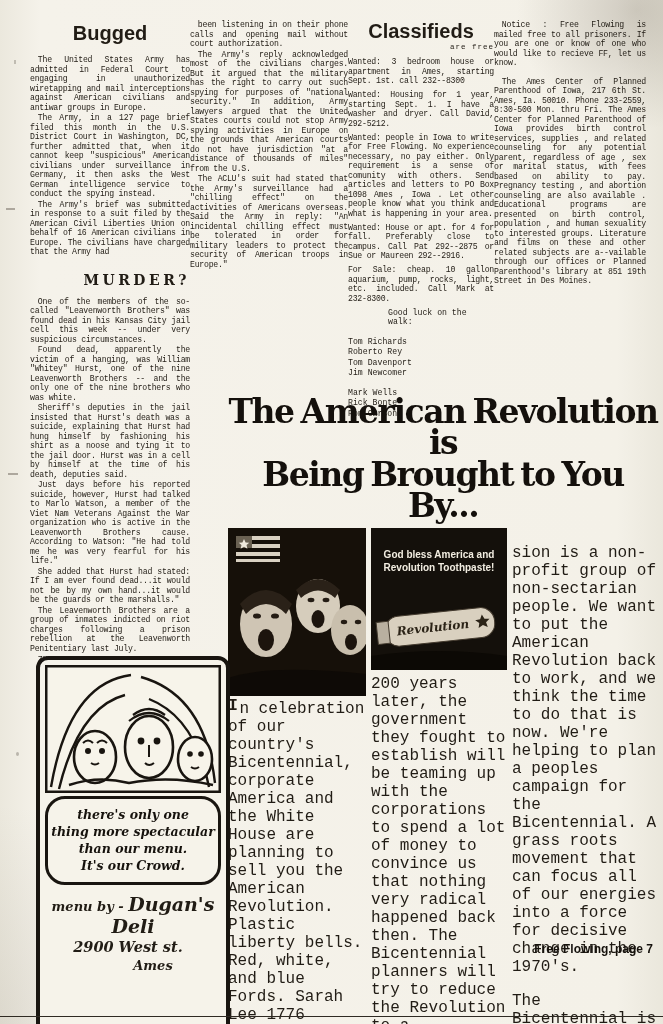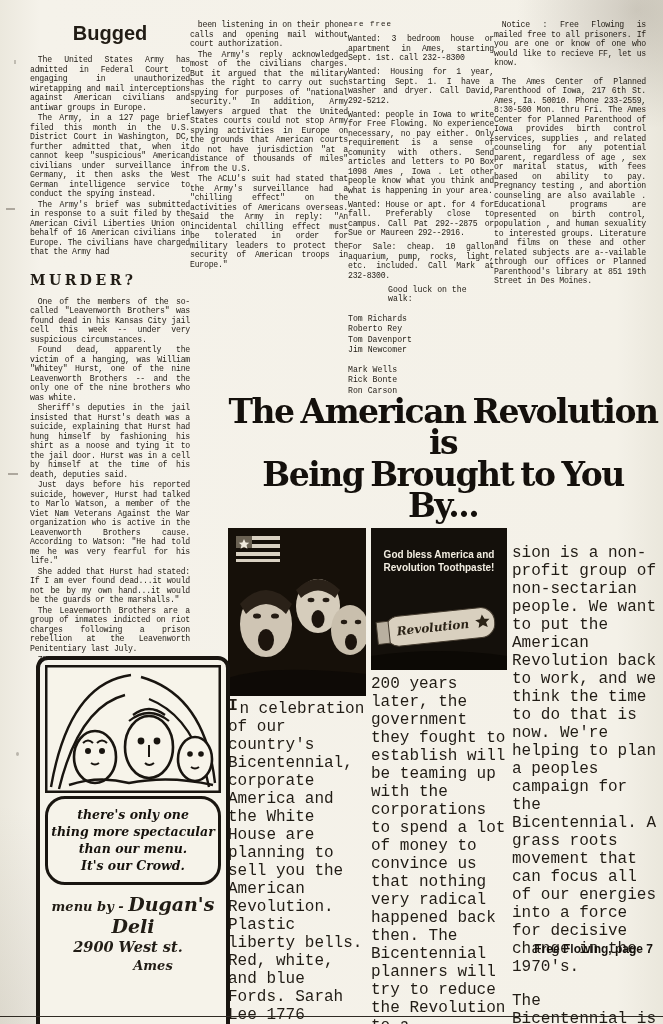--- a/index.html
+++ b/index.html
@@ -6,27 +6,27 @@
   .page{position:relative;width:663px;height:1024px;margin:0 auto;overflow:hidden;color:#211c15;
     background:
       radial-gradient(circle at 96% 1%, rgba(110,100,85,.28), transparent 10%),
       radial-gradient(circle at 0% 100%, rgba(110,100,85,.12), transparent 18%),
       linear-gradient(90deg,#ebe8dd,#f5f2ea 6%,#f4f1e8 93%,#eae7dc);
     font-family:"Liberation Mono",monospace;text-decoration:underline;}
   
   .art{font:8.2px/9.5px "Liberation Mono",monospace;letter-spacing:-.25px;text-align:justify;}
   .art p{margin:0 0 1px;text-indent:1.6ch;}
   .h-bugged{font:bold 20px "Liberation Sans",sans-serif;text-align:center;margin:0 0 10px;}
-  .h-murder{font:bold 14px "DejaVu Serif",serif;letter-spacing:3.5px;text-align:left;margin:15px 0 9px;}
+  .h-murder{font:bold 14px "DejaVu Serif",serif;letter-spacing:3.5px;text-align:right;margin:15px 0 9px;}
   .byline{text-indent:1.6ch;margin-top:2px;font:8.2px "Liberation Mono",monospace;}
   
   #strip{position:absolute;left:190px;top:20px;width:468px;display:flex;gap:0;}
   .scol2{width:158px}.scol3{width:146px}.scol4{width:152px}
   .h-class{font:bold 20px "Liberation Sans",sans-serif;text-align:center;margin:0;}
-  .class-sub{font:7.5px/9px "Liberation Mono",monospace;text-align:left;letter-spacing:1px;margin:0 0 5px;}
+  .class-sub{font:7.5px/9px "Liberation Mono",monospace;text-align:right;letter-spacing:1px;margin:0 0 5px;}
   .scol3 .art p{text-indent:0;margin:0 0 4.5px;}
   .scol4 .art p{margin:0 0 9px;}
   .gl-head{margin:2px 0 10px;font:8.2px/9.5px "Liberation Mono",monospace;padding-left:40px;}
   .gl-cols{display:flex;gap:4px;flex-direction:column;}
   .gl-cols div div{font:8.2px/10.5px "Liberation Mono",monospace;white-space:nowrap;text-indent:0!important;margin:0!important;}
   
   #ad{position:absolute;left:36px;top:656px;width:194px;height:408px;box-sizing:border-box;
       border:4px solid #191510;border-radius:12px;background:#f6f3ea;padding:5px;}
   .ad-blob{border:3px solid #191510;border-radius:20px;padding:7px 3px 8px;margin-top:3px;text-align:center;}
   .hw{font:italic 600 12.5px/17px "DejaVu Serif",serif;color:#16120d;}
@@ -79,20 +79,21 @@
 
   <div id="strip">
     <div class="scol2">
       <div class="art">
           <p>been listening in on their phone calls and opening mail without court authorization.</p>
           <p>The Army's reply acknowledged most of the civilians charges. But it argued that the military has the right to carry out such spying for purposes of "national security." In addition, Army lawyers argued that the United States courts could not stop Army spying activities in Europe on the grounds that American courts do not have jurisdiction "at a distance of thousands of miles" from the U.S.</p>
           <p>The ACLU's suit had stated that the Army's surveillance had a "chilling effect" on the activities of Americans overseas. Said the Army in reply: "An incidental chilling effect must be tolerated in order for military leaders to protect the security of American troops in Europe."</p>
         </div>
     </div>
     <div class="scol3">
+      <div class="h-class">Classifieds</div>
       <div class="class-sub">are free</div>
       <div class="art">
           <p>Wanted:  3 bedroom house or apartment in Ames, starting Sept. 1st.  call 232--8300</p>
           <p>Wanted: Housing for 1 year, starting Sept. 1.  I have a washer and dryer.  Call David, 292-5212.</p>
           <p>Wanted: people in Iowa to write for Free Flowing.  No experience necessary, no pay either.  Only requirement is a sense of comunity with others.  Send articles and letters to PO Box 1098 Ames , Iowa .  Let other people know what you think and what is happening in your area.</p>
           <p>Wanted: House or apt. for 4 for fall.  Preferably close to campus.  Call Pat 292--2875 or Sue or Maureen 292--2916.</p>
           <p>For Sale: cheap.  10 gallon aquarium, pump, rocks, light, etc. included. Call Mark at 232-8300.</p>
         </div>
       <div class="gl-head">Good luck on the walk:</div>
       <div class="gl-cols">

